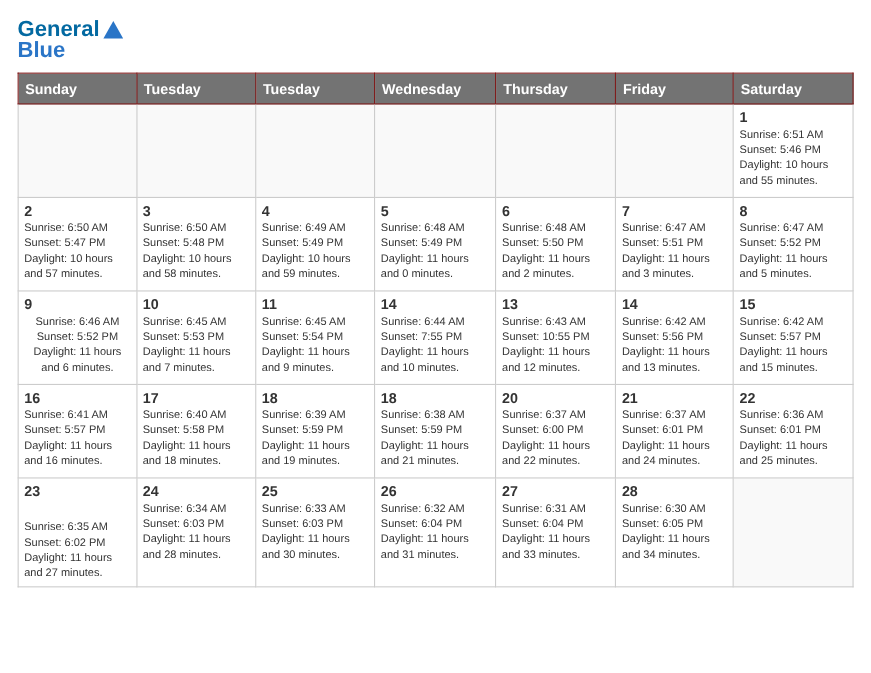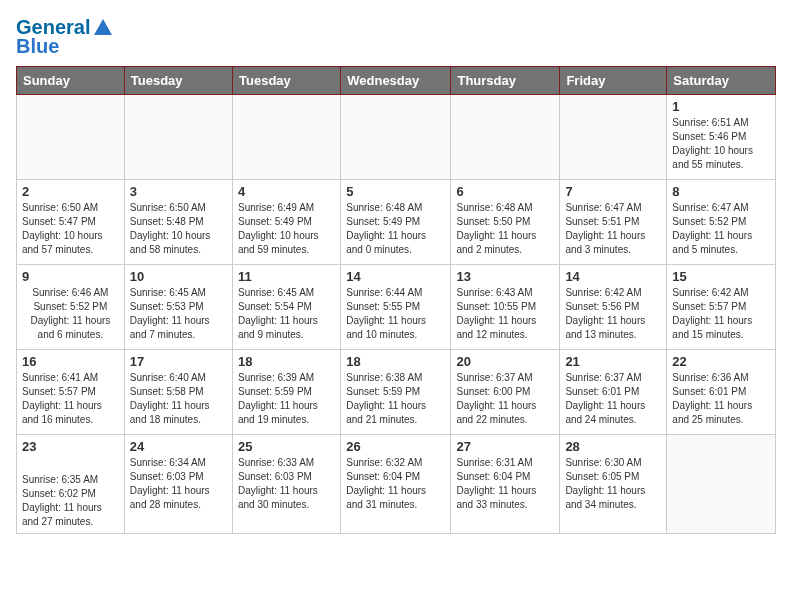--- a/index.html
+++ b/index.html
@@ -176,21 +176,21 @@
         </td>
         <td>
           <span class="day-num">11</span>
           <div class="day-info" style="white-space: pre-line;">Sunrise: 6:45 AM
 Sunset: 5:54 PM
 Daylight: 11 hours and 9 minutes.</div>
         </td>
         <td>
           <span class="day-num">14</span>
           <div class="day-info" style="white-space: pre-line;">Sunrise: 6:44 AM
-Sunset: 5:55 PM
+Sunset: 7:55 PM
 Daylight: 11 hours and 10 minutes.</div>
         </td>
         <td>
           <span class="day-num">13</span>
           <div class="day-info" style="white-space: pre-line;">Sunrise: 6:43 AM
 Sunset: 10:55 PM
 Daylight: 11 hours and 12 minutes.</div>
         </td>
         <td>
           <span class="day-num">14</span>

